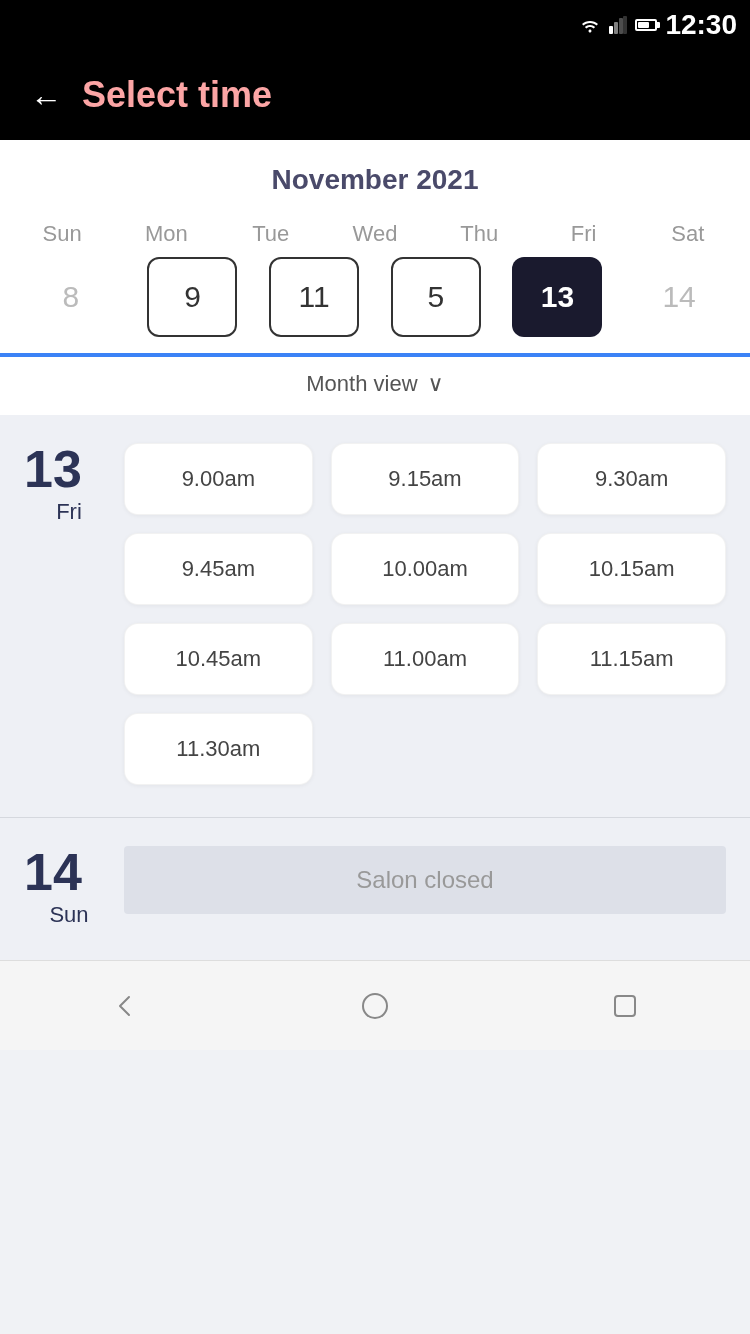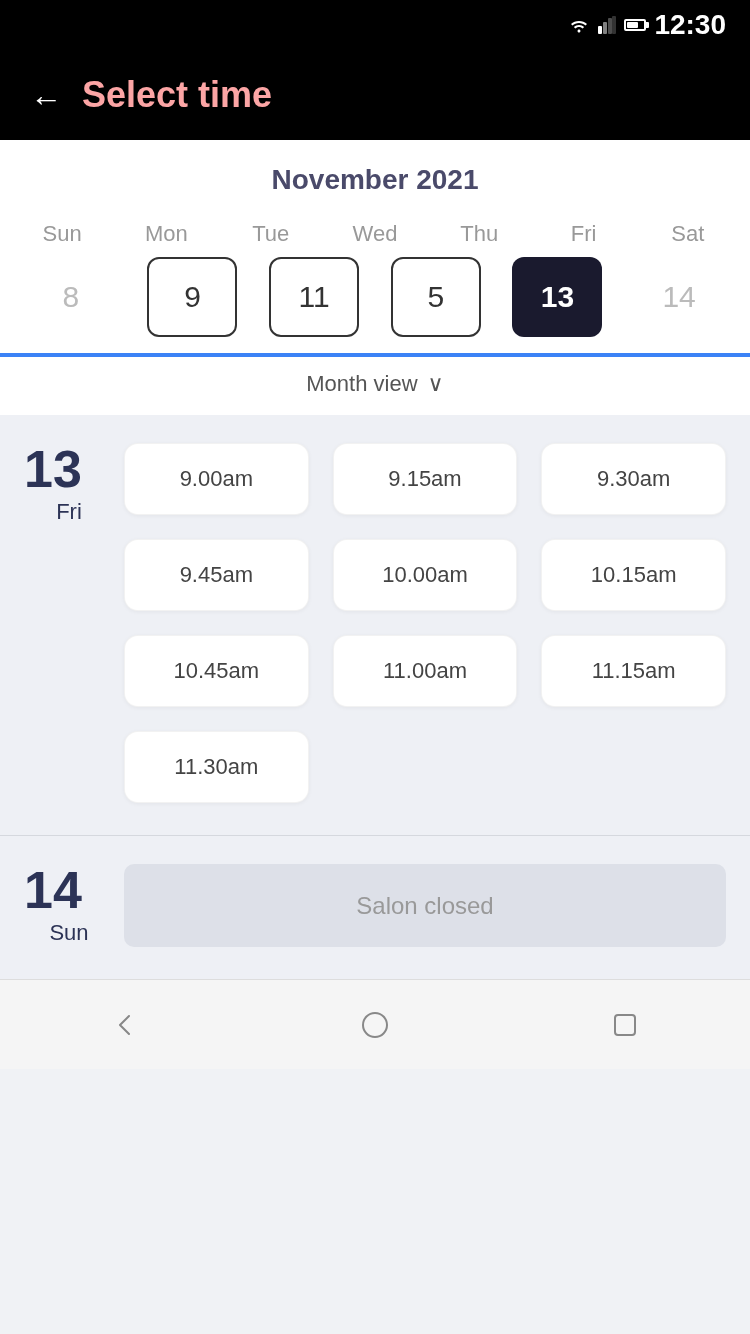--- a/index.html
+++ b/index.html
@@ -13,21 +13,21 @@
       overflow-x: hidden;
     }
 
     
     .status-bar {
       background: #000;
       height: 50px;
       display: flex;
       align-items: center;
       justify-content: flex-end;
-      padding-right: 24px;
+      padding-right: 13px;
       gap: 10px;
     }
     .status-icons {
       display: flex;
       align-items: center;
       gap: 8px;
     }
     .status-time {
       color: #fff;
       font-size: 28px;
@@ -187,41 +187,41 @@
     .day-label-col {
       display: flex;
       flex-direction: column;
       align-items: center;
       min-width: 90px;
     }
     .time-slots-grid {
       flex: 1;
       display: grid;
       grid-template-columns: repeat(3, 1fr);
-      gap: 24px;
+      gap: 18px;
       margin-left: 10px;
     }
     .time-slot {
       background: #fff;
       border-radius: 14px;
       height: 72px;
       display: flex;
       align-items: center;
       justify-content: center;
       font-size: 22px;
       color: #444;
       cursor: pointer;
       border: 1px solid rgba(0,0,0,0.05);
       box-shadow: 0 1px 4px rgba(0,0,0,0.05);
     }
     .salon-closed-box {
       flex: 1;
       background: #dde0e8;
-      border-radius: 10px;
-      height: 83px;
+      border-radius: 4px;
+      height: 68px;
       display: flex;
       align-items: center;
       justify-content: center;
       font-size: 24px;
       color: #999;
       margin-left: 10px;
     }
 
     
     .nav-bar {

